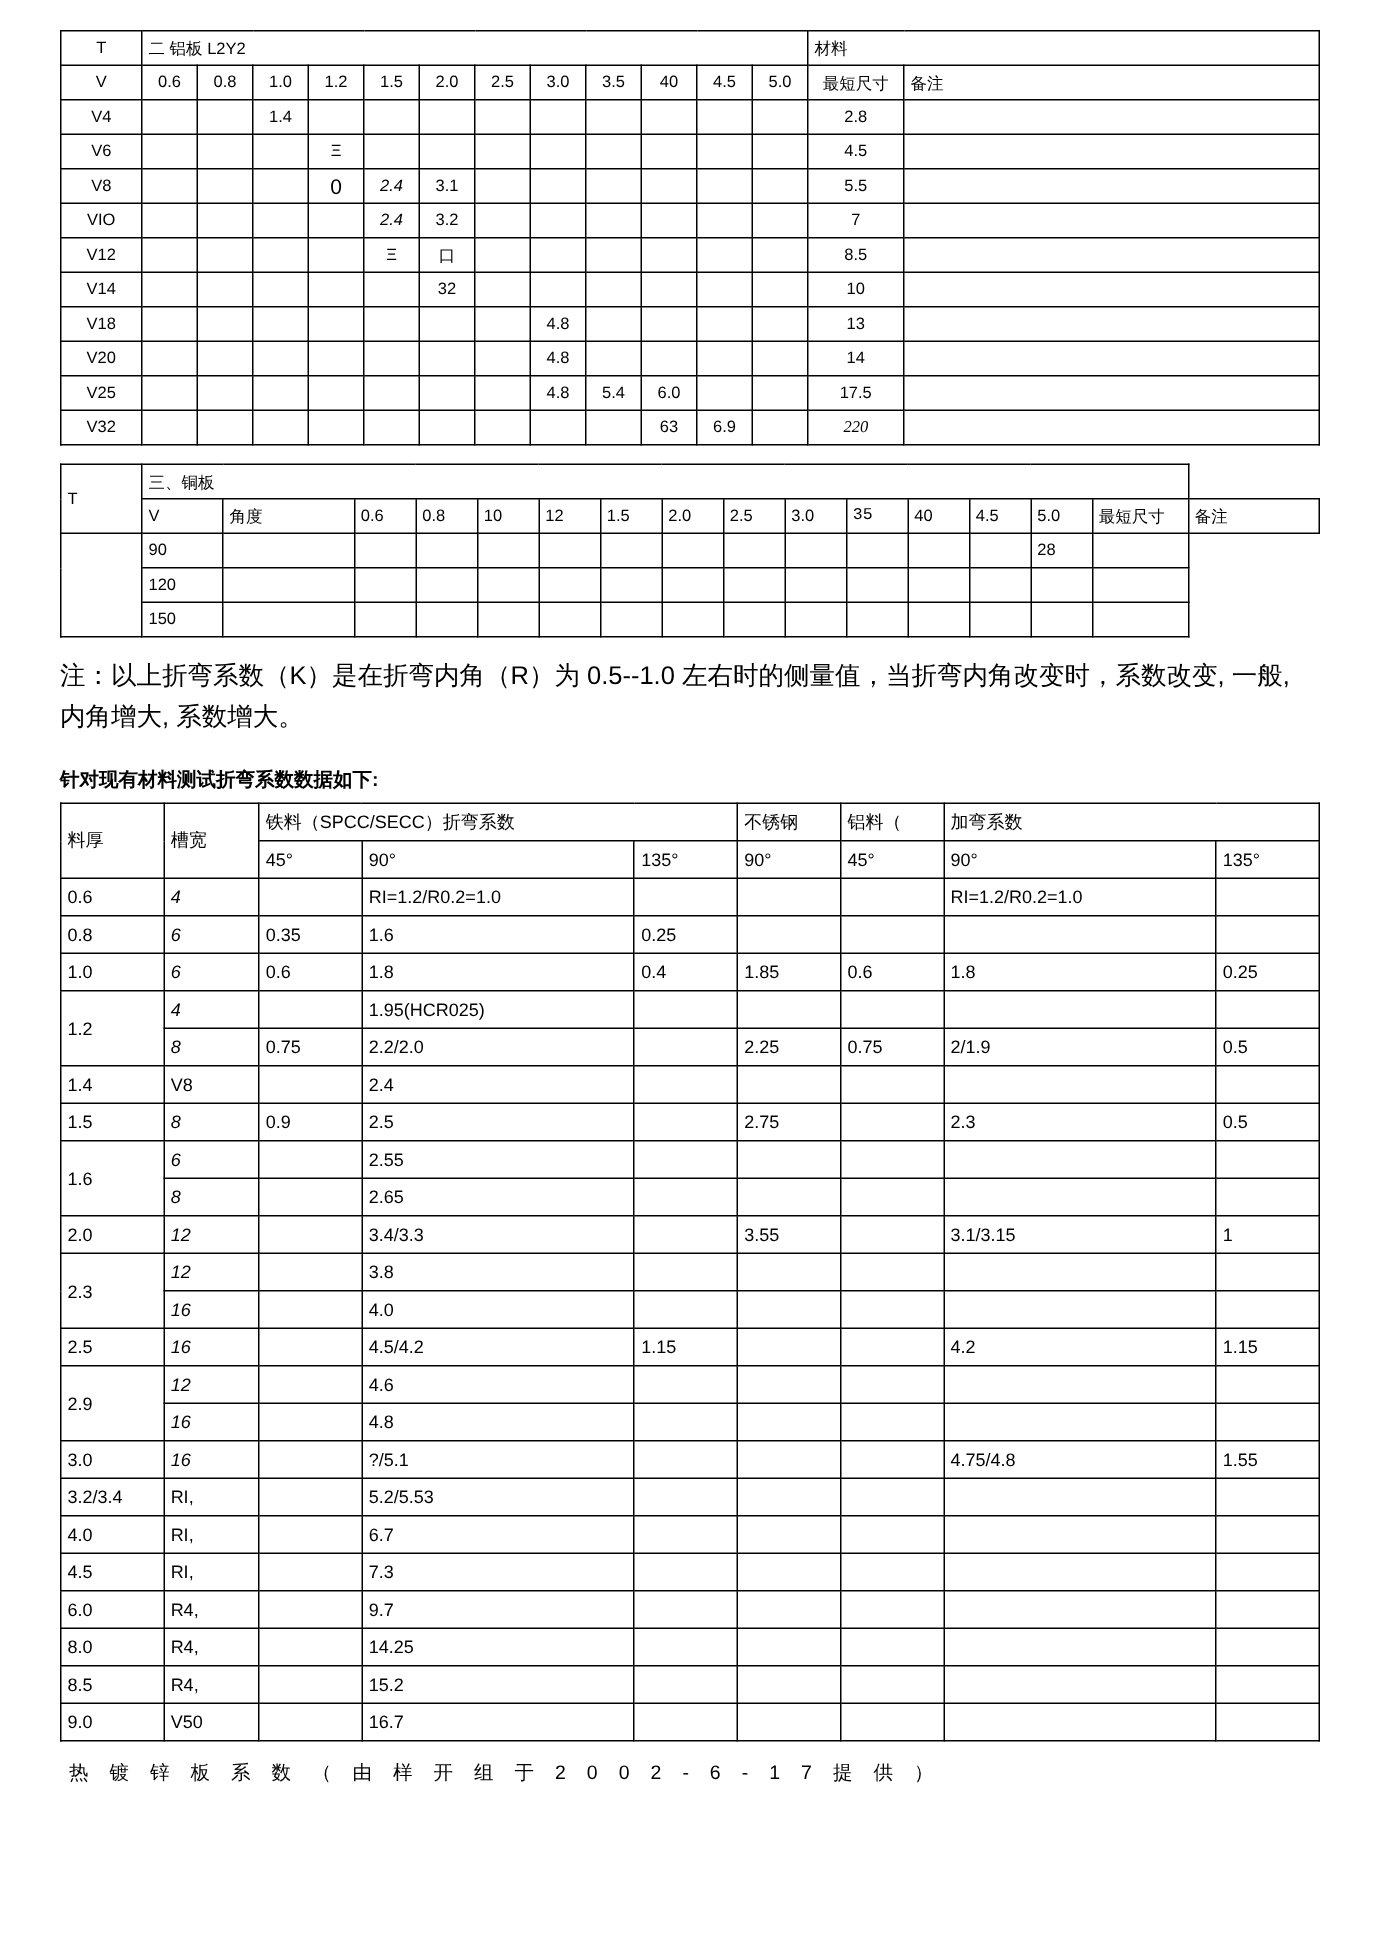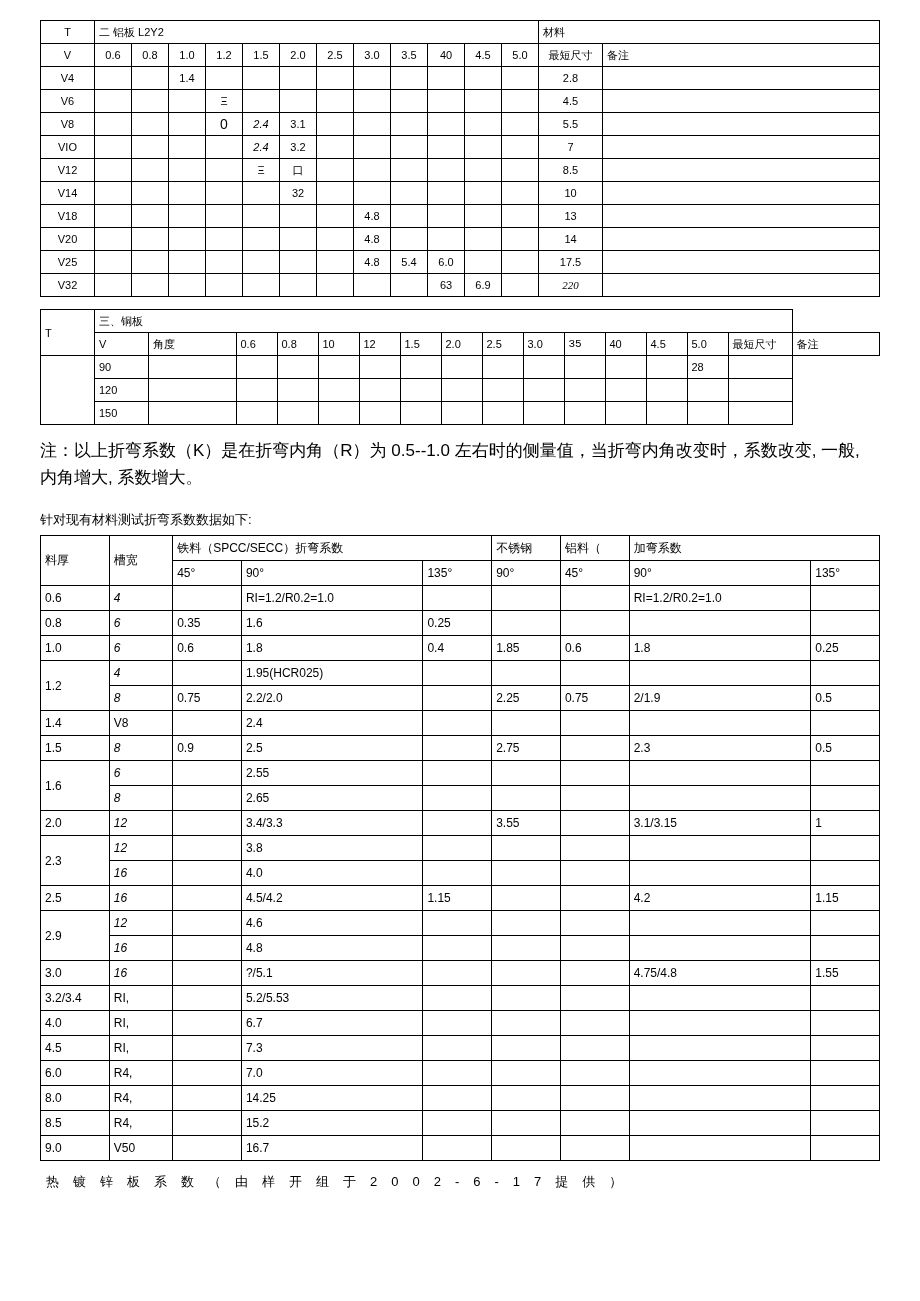--- a/index.html
+++ b/index.html
@@ -7,21 +7,21 @@
 td,th{border:1px solid #000;padding:2px 4px;text-align:left;height:18px;vertical-align:middle;font-size:12px}
 .t1 td,.t1 th{font-size:11px}
 .t1{width:840px}
 .t2{width:840px}
 .t3{width:840px}
 .t1 .col-v{width:45px;text-align:center}
 .t1 .col-n{width:28px;text-align:center}
 .t1 .col-min{width:55px;text-align:center}
 .t2 td{font-size:11px}
 .note{margin:12px 0;font-size:17px;line-height:1.6}
-.sec-title{font-weight:normal;font-size:13px;margin:20px 0 6px 0}
+.sec-title{font-weight:bold;font-size:13px;margin:20px 0 6px 0}
 .t3 td{font-size:12px;padding:3px 4px}
 .footer{letter-spacing:14px;margin-top:4px;font-size:13px;padding-left:6px}
 .c{}
 </style>
 </head>
 <body>
 
 <table class="t1">
 <tbody>
       <tr>
@@ -529,21 +529,21 @@
         <td></td>
         <td></td>
         <td></td>
         <td></td>
         <td></td>
       </tr>
       <tr>
         <td>6.0</td>
         <td style="font-style: normal;">R4,</td>
         <td></td>
-        <td>7.0</td>
+        <td>9.7</td>
         <td></td>
         <td></td>
         <td></td>
         <td></td>
         <td></td>
       </tr>
       <tr>
         <td>8.0</td>
         <td style="font-style: normal;">R4,</td>
         <td></td>

